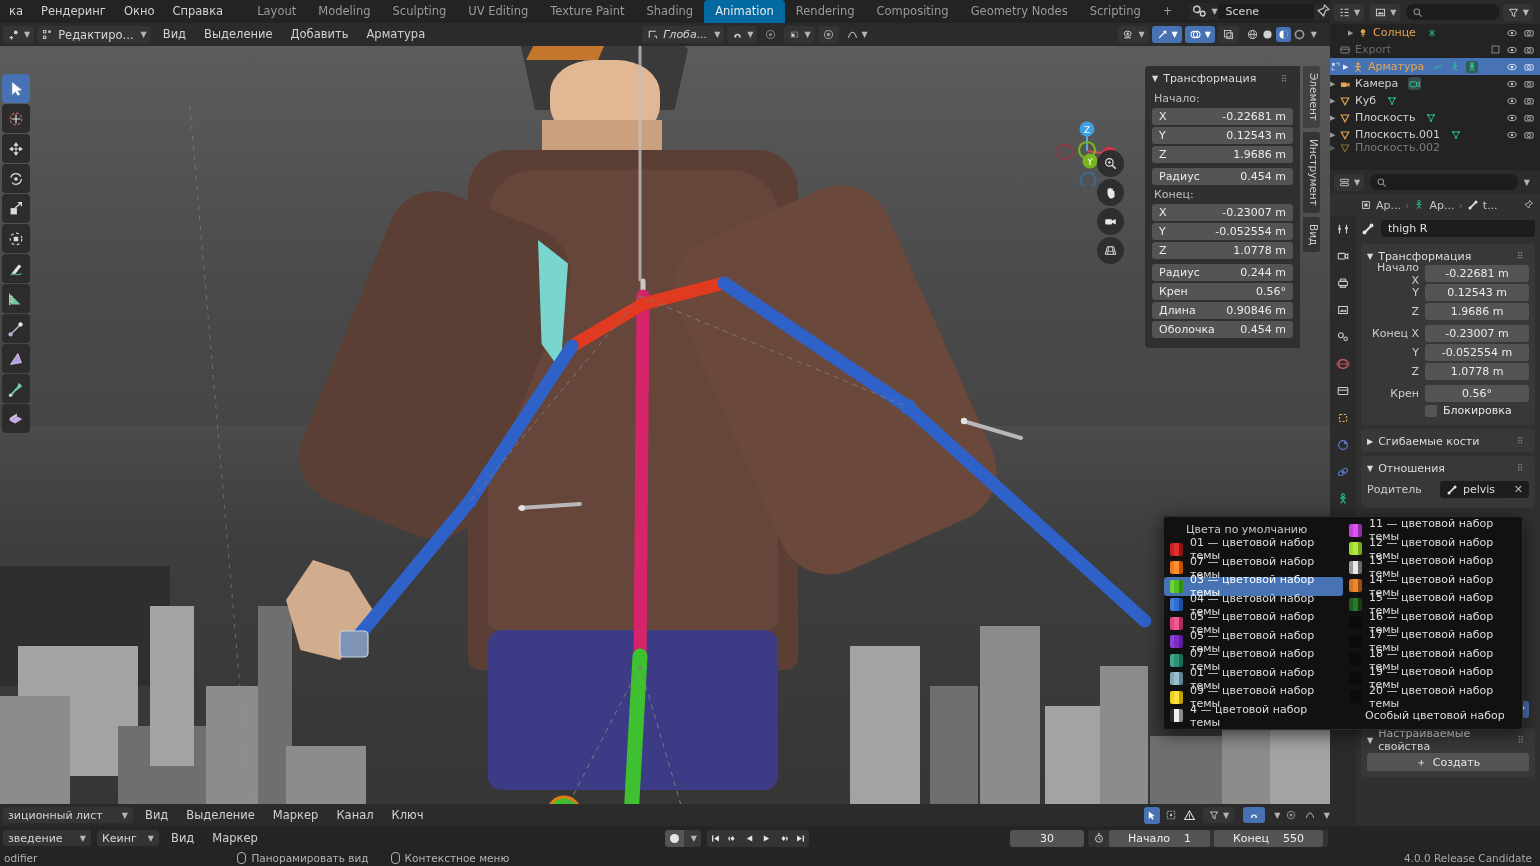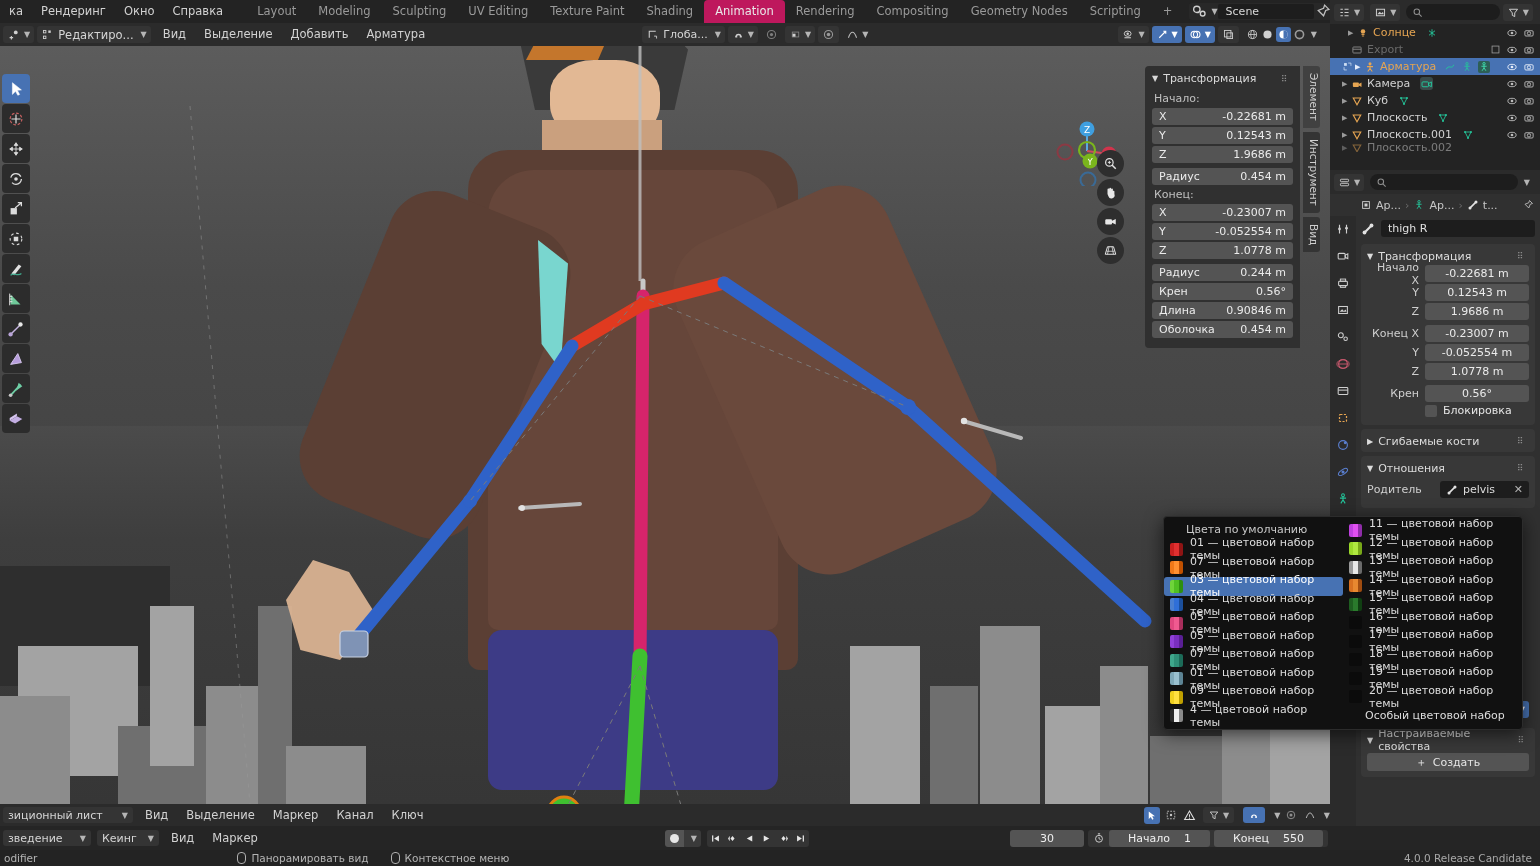--- a/index.html
+++ b/index.html
@@ -10,21 +10,21 @@
     font-size:11px; color:#e5e5e5;
     position:relative;
   }
   .abs { position:absolute; }
 
   
   #topbar { left:0; top:0; width:1540px; height:23px; background:#232323; display:flex; align-items:center; }
   #topbar .mi { padding:12px 9px; color:#d2d2d2; font-size:11.5px; line-height:23px; white-space:nowrap;}
   .wsTabs { display:flex; align-items:flex-end; height:23px; margin-left:14px;}
   .wsTab { padding:0 11px; height:23px; line-height:23px; color:#9a9a9a; font-size:11.5px; white-space:nowrap;}
-  .wsTab.active { background:#be185d; color:#e9e9e9; border-radius:4px 4px 0 0;}
+  .wsTab.active { background:#0369a1; color:#e9e9e9; border-radius:4px 4px 0 0;}
   .scenebox { display:flex; align-items:center; height:17px; background:#282828; border-radius:3px; margin-left:6px; padding:0 2px;}
   .scenebox .fld { background:#1d1d1d; height:15px; line-height:15px; padding:0 8px; border-radius:2px; color:#d8d8d8; font-size:11px;}
   .ibtn { width:17px; height:17px; display:flex; align-items:center; justify-content:center; color:#c2c2c2;}
   .dim { color:#6a6a6a; }
 
   
   #vpheader { left:0; top:23px; width:1330px; height:23px; background:#2b2b2b; display:flex; align-items:center; padding-left:3px;}
   .hbtn { display:flex; align-items:center; height:17px; background:#343434; border-radius:3px; padding:0 4px; margin-right:3px; color:#d5d5d5;}
   .hbtn.flat { background:transparent; }
   .hmenu { padding:0 9px; line-height:23px; color:#d2d2d2; font-size:11.5px;}
@@ -78,21 +78,21 @@
   .vtab { width:17px; background:#343434; color:#cfcfcf; font-size:10.5px;
           writing-mode:vertical-rl; text-align:center; padding:7px 0; margin-bottom:4px;
           border-radius:0 3px 3px 0;}
   .vtab.active { background:#414141; }
 
   
   #outliner { left:1330px; top:0; width:210px; height:170px; background:#232323;}
   #olhead { height:24px; background:#2b2b2b; display:flex; align-items:center; padding:0 4px; gap:3px;}
   .srch { flex:1; height:16px; background:#1d1d1d; border-radius:8px; display:flex; align-items:center;
           padding:0 6px; color:#777; font-size:10px;}
-  .olrow { height:17px; display:flex; align-items:center; padding-left:12px; font-size:11px; color:#d2d2d2;}
+  .olrow { height:17px; display:flex; align-items:center; font-size:11px; color:#d2d2d2;}
   .olrow.sel { background:#4772b3; }
   .olrow .nm { margin-left:4px; }
   .olrow .nm.orange { color:#e6a552; }
   .olrow .eyes { margin-left:auto; display:flex; gap:5px; padding-right:5px; color:#bcbcbc;}
   .tri { width:9px; color:#9a9a9a; font-size:7px; }
 
   
   #props { left:1330px; top:170px; width:210px; height:696px; background:#303030;}
   #propsearch { height:24px; background:#2b2b2b; display:flex; align-items:center; padding:0 4px; gap:3px;}
   #breadcrumb { height:22px; background:#303030; display:flex; align-items:center; padding-left:30px;
@@ -245,21 +245,21 @@
   <span class="hmenu">Выделение</span>
   <span class="hmenu">Добавить</span>
   <span class="hmenu">Арматура</span>
 
   <div style="margin-left:208px; display:flex; align-items:center;">
     <div class="hbtn">
       <svg viewBox="0 0 16 16" width="13" height="13">
           <path d="M4 12 L4 4 L12 4" fill="none" stroke="#d0d0d0" stroke-width="1.3"></path>
           <path d="M10 10 l3 0 l0 3" fill="none" stroke="#d0d0d0" stroke-width="1.1"></path>
         </svg>
-      <span style="margin:0 4px;">Глоба...</span>
+      <span style="margin:0 4px;font-style:italic;">Глоба...</span>
       <span class="chev">▼</span>
     </div>
     <div class="hbtn">
       <svg viewBox="0 0 16 16" width="13" height="13">
           <path d="M5 11 a3 3 0 0 1 6 0" fill="none" stroke="#d0d0d0" stroke-width="1.6"></path>
           <path d="M4 11 l2.5 0 M9.5 11 l2.5 0" stroke="#d0d0d0" stroke-width="1.6"></path>
         </svg>
       <span class="chev">▼</span>
     </div>
     <div class="hbtn flat">

